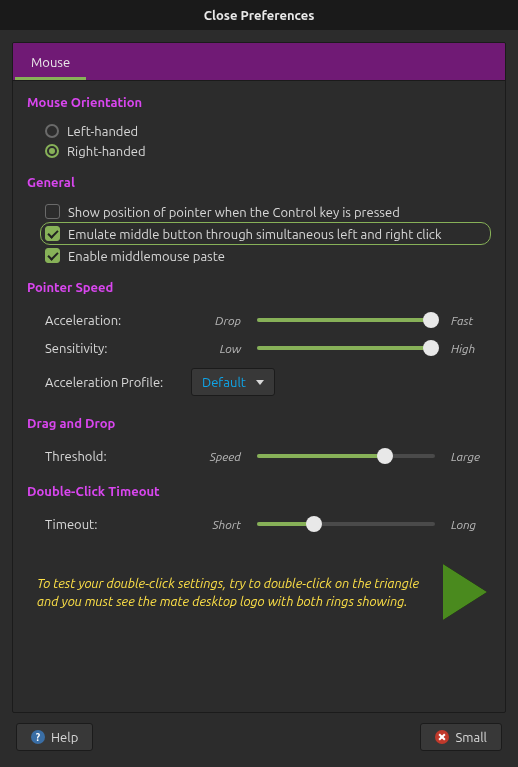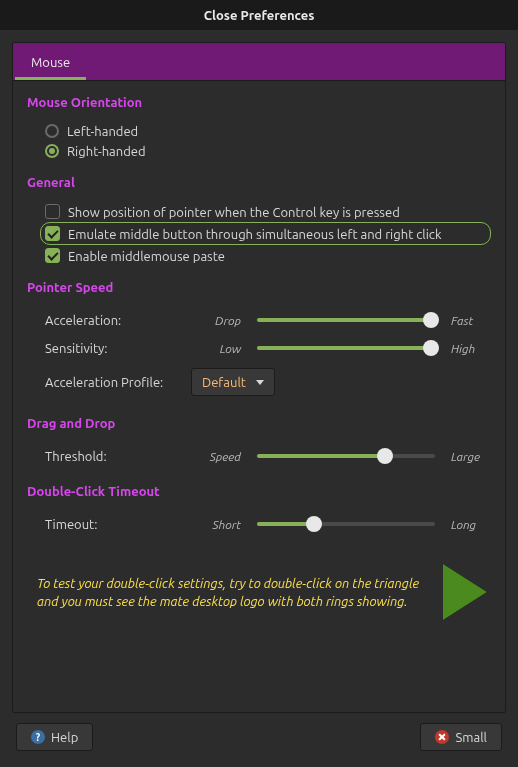--- a/index.html
+++ b/index.html
@@ -178,21 +178,21 @@
   }
   .combo {
     display: inline-flex;
     align-items: center;
     gap: 10px;
     background: #383838;
     border: 1px solid #1b1b1b;
     border-radius: 3px;
     padding: 6px 10px;
     cursor: pointer;
-    color: #fdba74;
+    color: #0ea5e9;
   }
   .chevron {
     width: 0; height: 0;
     border-left: 4px solid transparent;
     border-right: 4px solid transparent;
     border-top: 5px solid #d8d8d8;
   }
   .testbox {
     margin-top: 14px;
     display: flex;

